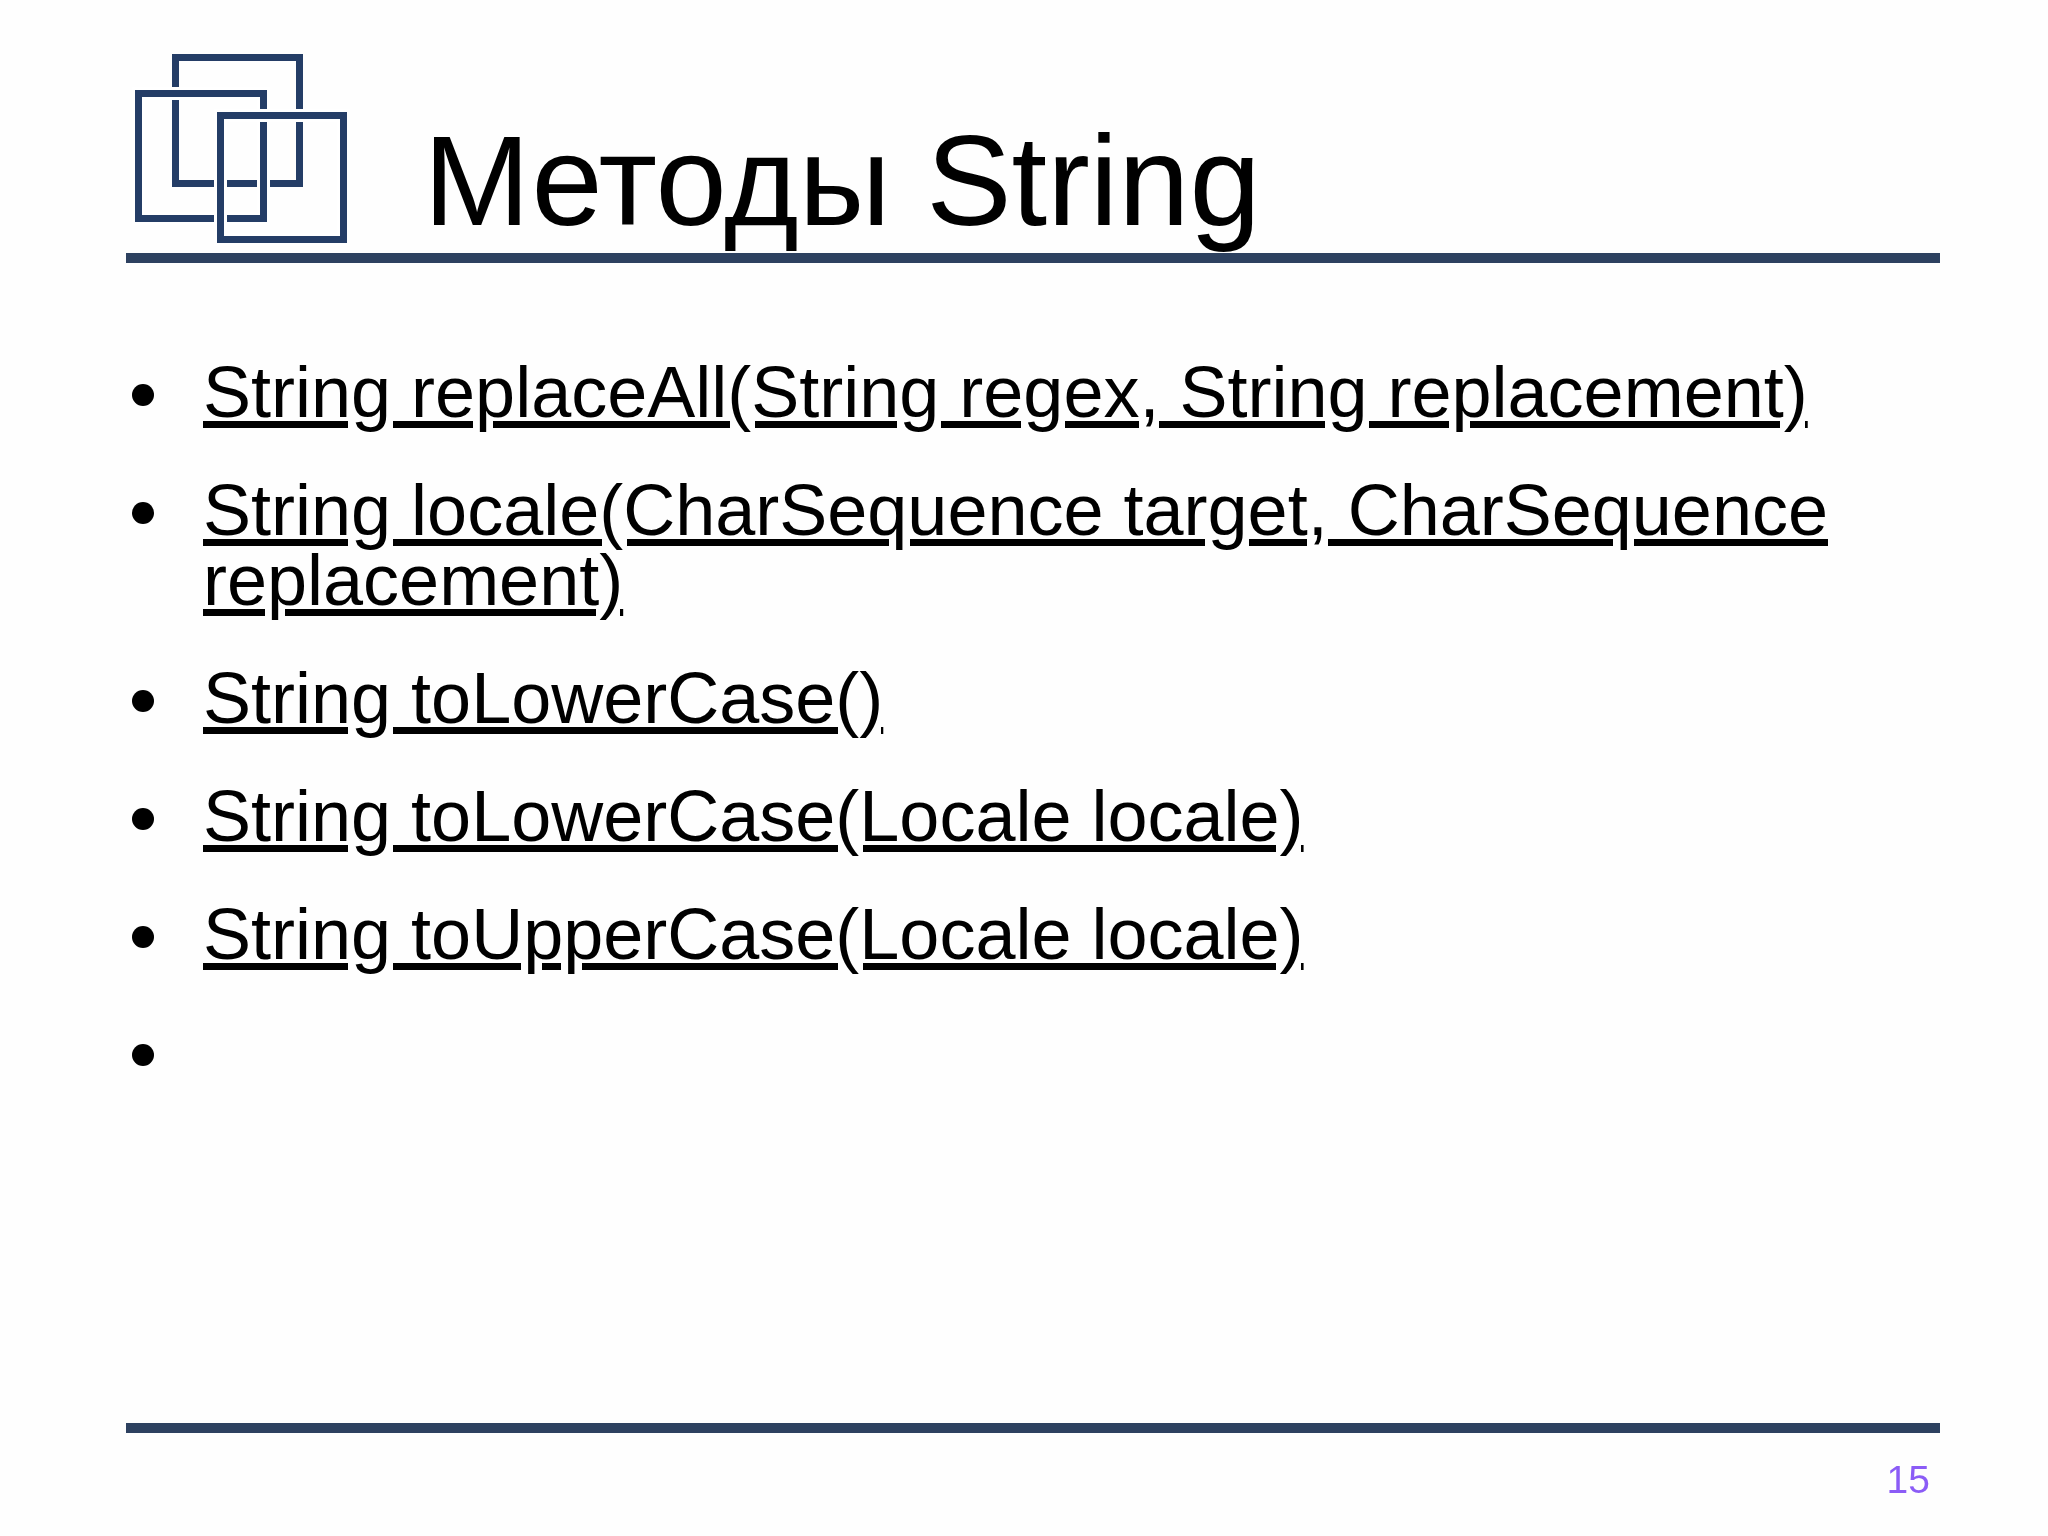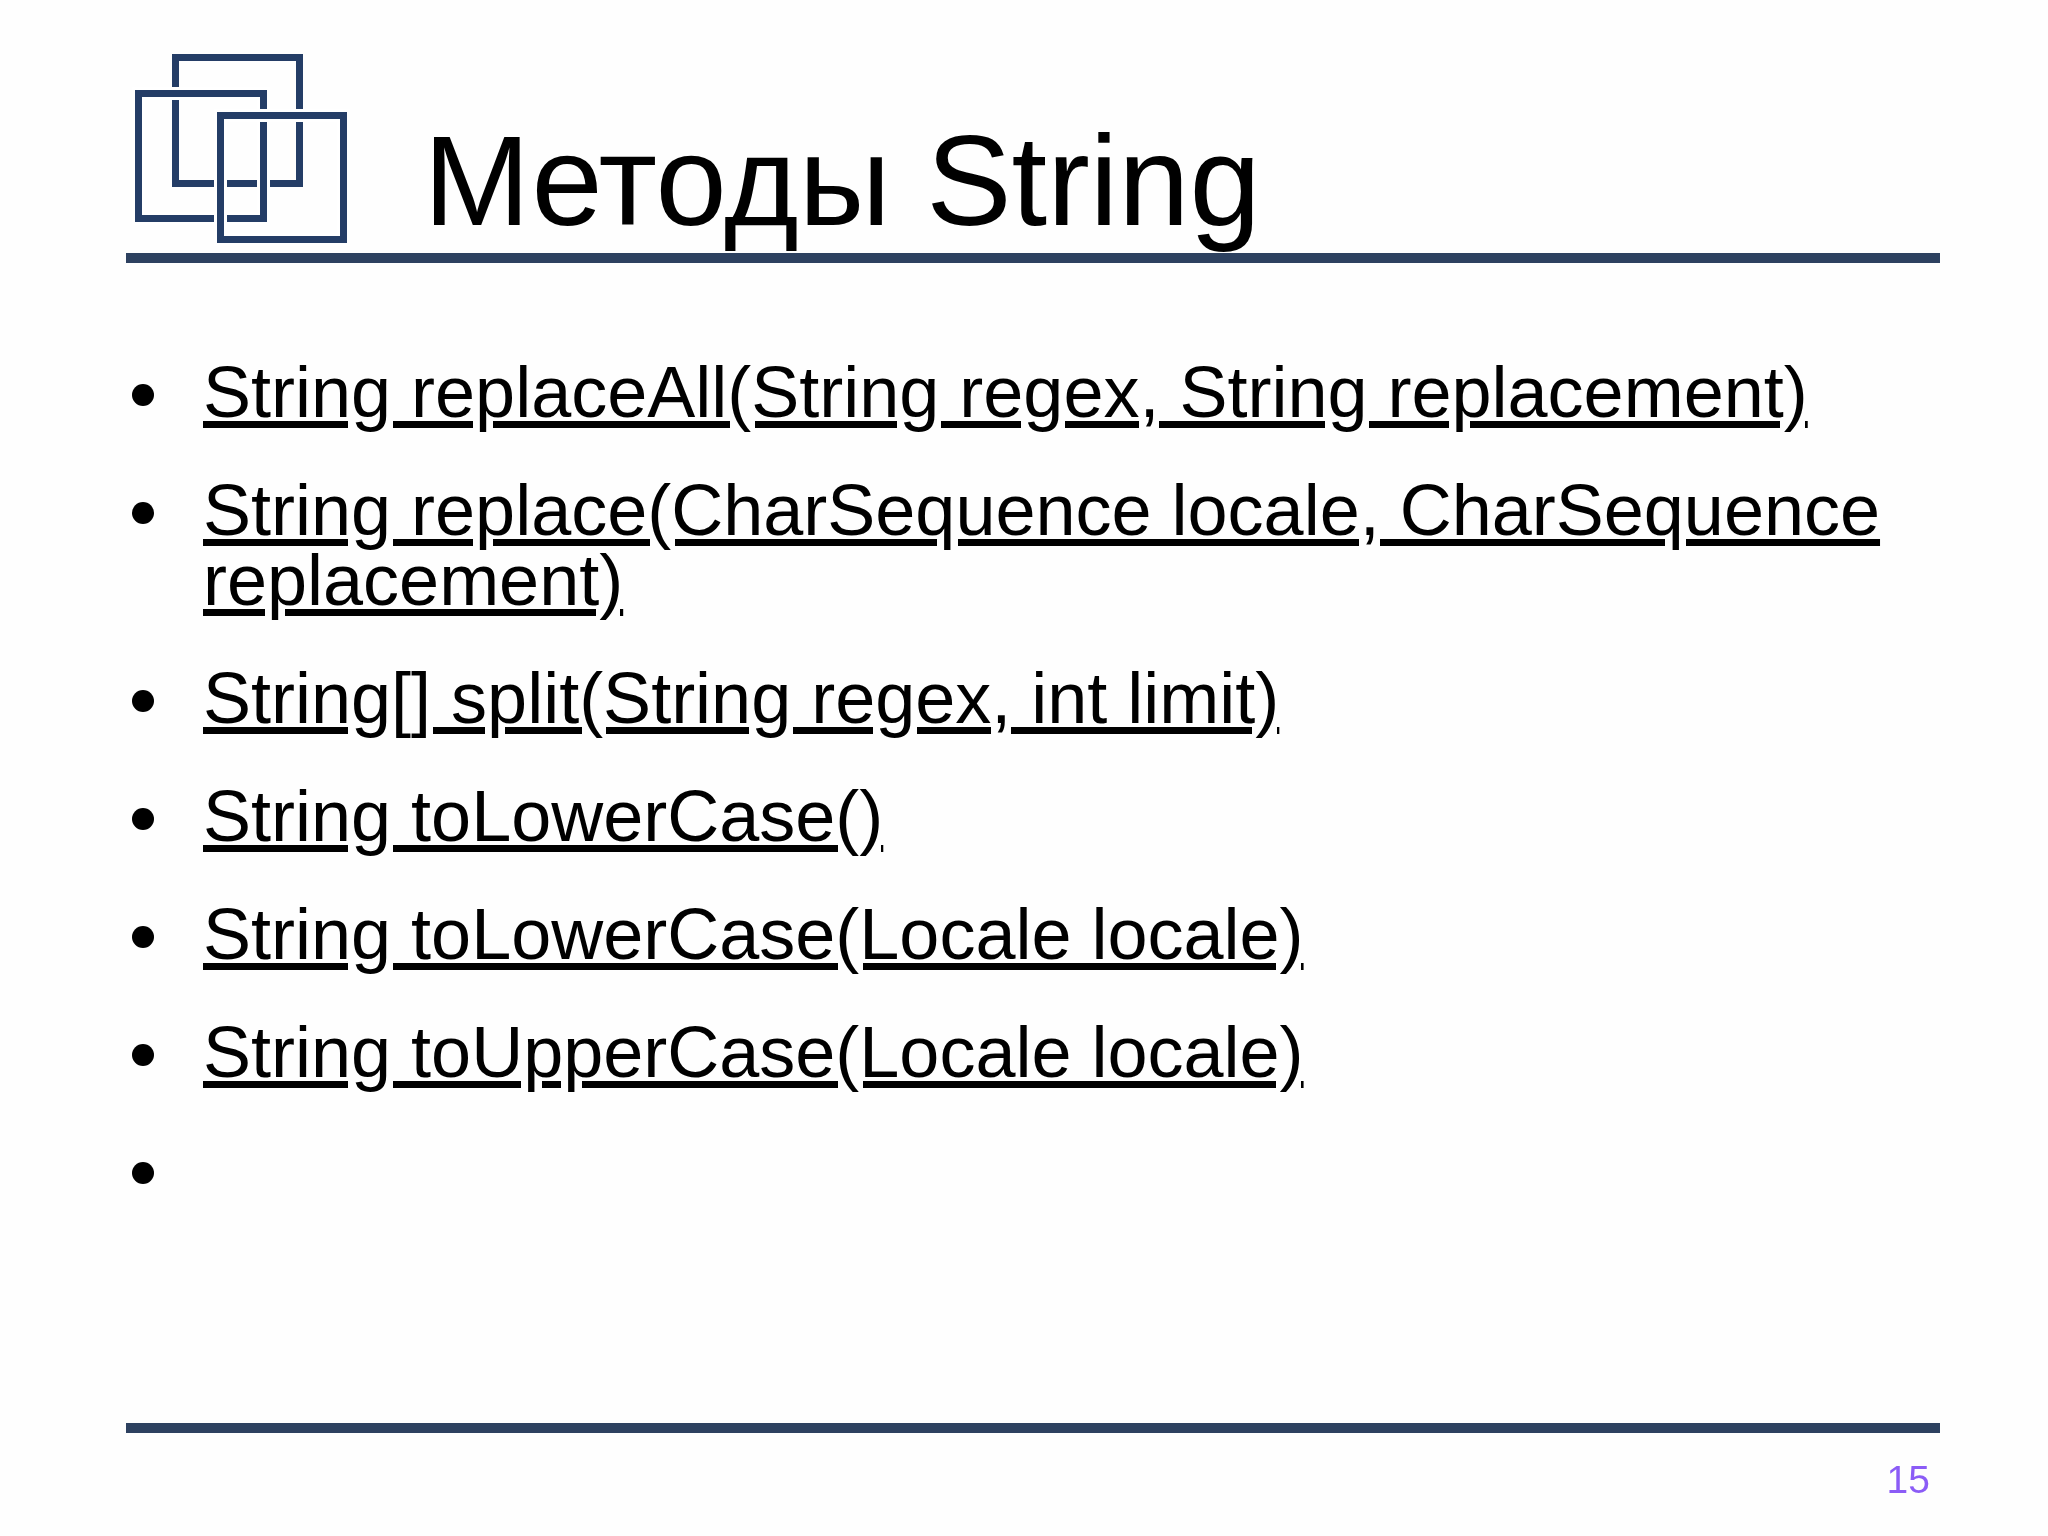--- a/index.html
+++ b/index.html
@@ -66,26 +66,22 @@
 
   <div class="rule rule-top"></div>
 
   <ul class="bullets">
     <li>
       <span class="marker"></span>
       <span class="btxt">String replaceAll(String regex, String replacement)</span>
     </li>
     <li>
       <span class="marker"></span>
-      <span class="btxt">String replace(CharSequence locale, CharSequence
+      <span class="btxt">String locale(CharSequence target, CharSequence
 replacement)</span>
-    </li>
-    <li>
-      <span class="marker"></span>
-      <span class="btxt">String[] split(String regex, int limit)</span>
     </li>
     <li>
       <span class="marker"></span>
       <span class="btxt">String toLowerCase()</span>
     </li>
     <li>
       <span class="marker"></span>
       <span class="btxt">String toLowerCase(Locale locale)</span>
     </li>
     <li>

